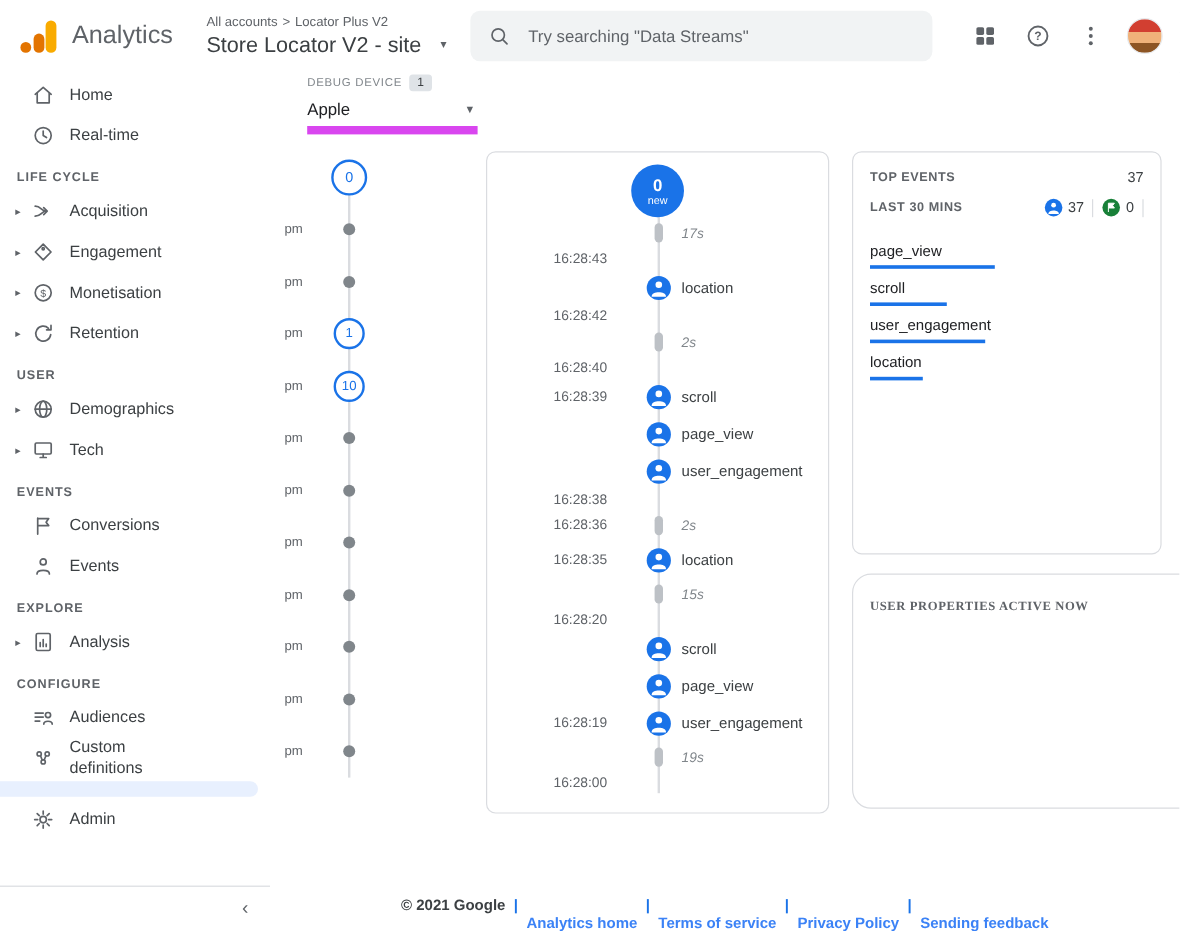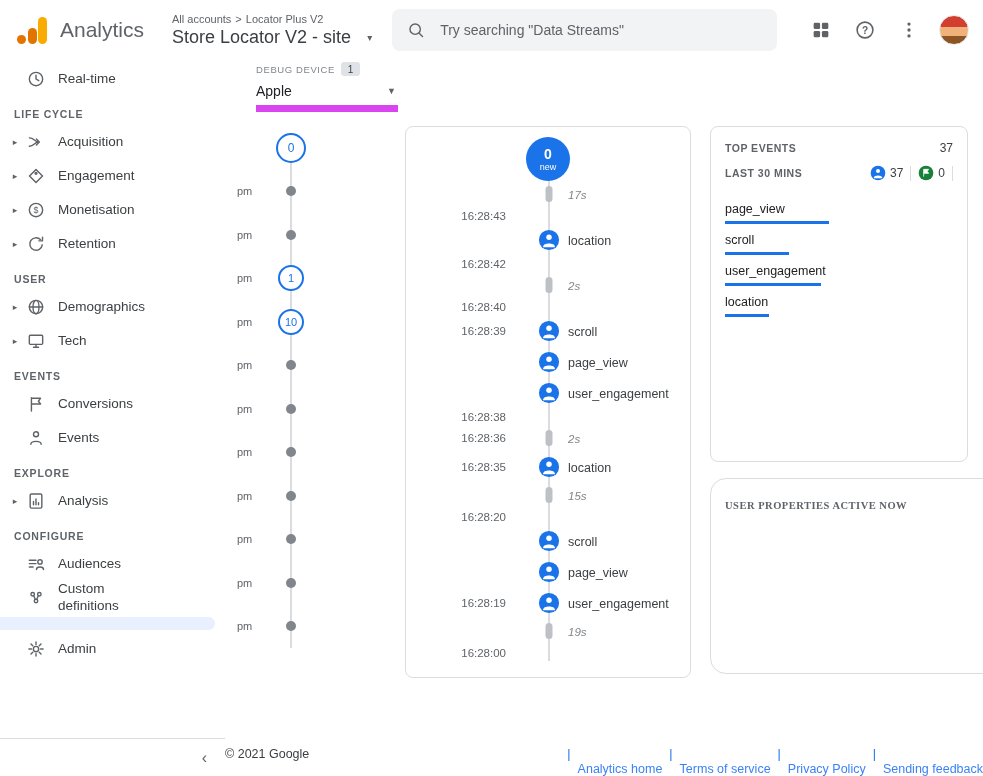--- a/index.html
+++ b/index.html
@@ -105,21 +105,21 @@
   .te-rows{margin-top:12px;}
   .te-row{padding-top:9px;cursor:pointer;}
   .te-name{font-size:12.5px;color:#202124;display:block;padding-bottom:5px;}
   .te-bar{display:block;height:3px;background:#1a73e8;}
   .user-props-card{position:absolute;left:485px;top:418px;width:302px;height:196px;border:1px solid #dadce0;
                    border-radius:16px;background:#fff;padding:16px 14px;box-sizing:border-box;font-family:Liberation Serif, serif;}
   .up-title{font-size:10.5px;font-weight:bold;color:#5f6368;letter-spacing:.5px;}
 
   
   .footer{position:absolute;left:0;right:0;bottom:0;height:44px;display:flex;align-items:center;
-          justify-content:space-between;gap:5px;font-size:12.5px;background:#fff;}
+          justify-content:center;gap:5px;font-size:12.5px;background:#fff;font-weight:bold;}
   .f-copy{color:#3c4043;}
   .f-links{display:flex;align-items:center;gap:5px;}
   .f-sep{color:#1a73e8;margin:0 2px;}
   .f-link{color:#3b82f6;text-decoration:none;cursor:pointer;margin-top:29px;}
 </style>
 </head>
 <body>
 
 <div class="app">
 
@@ -182,20 +182,30 @@
               <circle cx="12" cy="18.5" r="1.8"></circle>
             </svg>
           </span>
       </div>
       <div class="avatar"></div>
     </div>
   </div>
 
   <nav class="sidebar">
     <div class="sb-nav">
+        <div class="sb-item">
+          <span class="sb-arrow"></span>
+          <span class="sb-icon">
+            <svg viewBox="0 0 24 24" fill="none" stroke="#5f6368" stroke-width="1.7" stroke-linecap="round" stroke-linejoin="round">
+              <path d="M4 11.5 12 4.5l8 7"></path>
+              <path d="M6 10.5V20h12v-9.5"></path>
+            </svg>
+          </span>
+          <span class="sb-label">Home</span>
+        </div>
         <div class="sb-item">
           <span class="sb-arrow"></span>
           <span class="sb-icon">
             <svg viewBox="0 0 24 24" fill="none" stroke="#5f6368" stroke-width="1.7" stroke-linecap="round" stroke-linejoin="round">
               <circle cx="12" cy="12" r="8"></circle>
               <path d="M12 7.5V12l3.3 2"></path>
             </svg>
           </span>
           <span class="sb-label">Real-time</span>
         </div>

